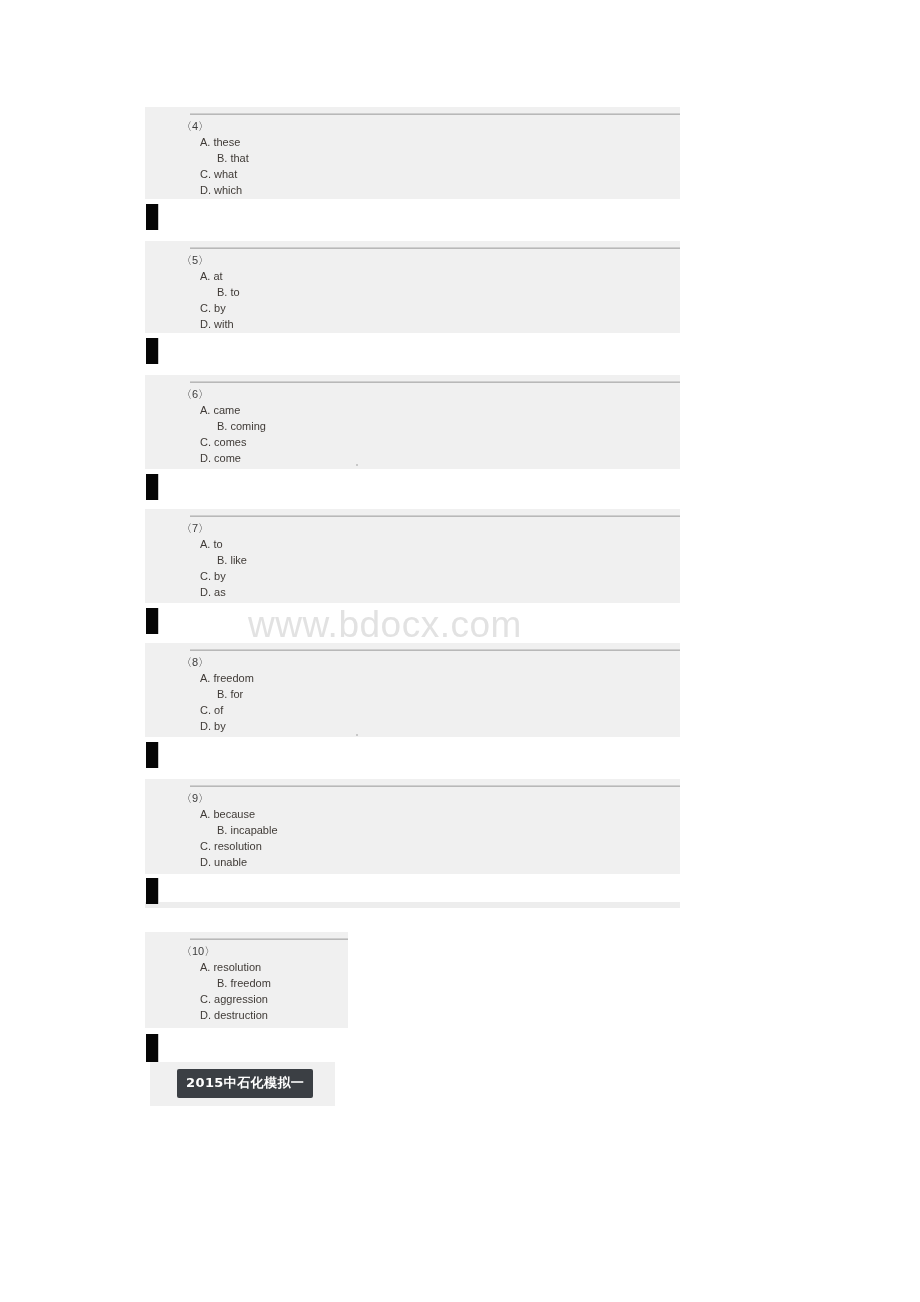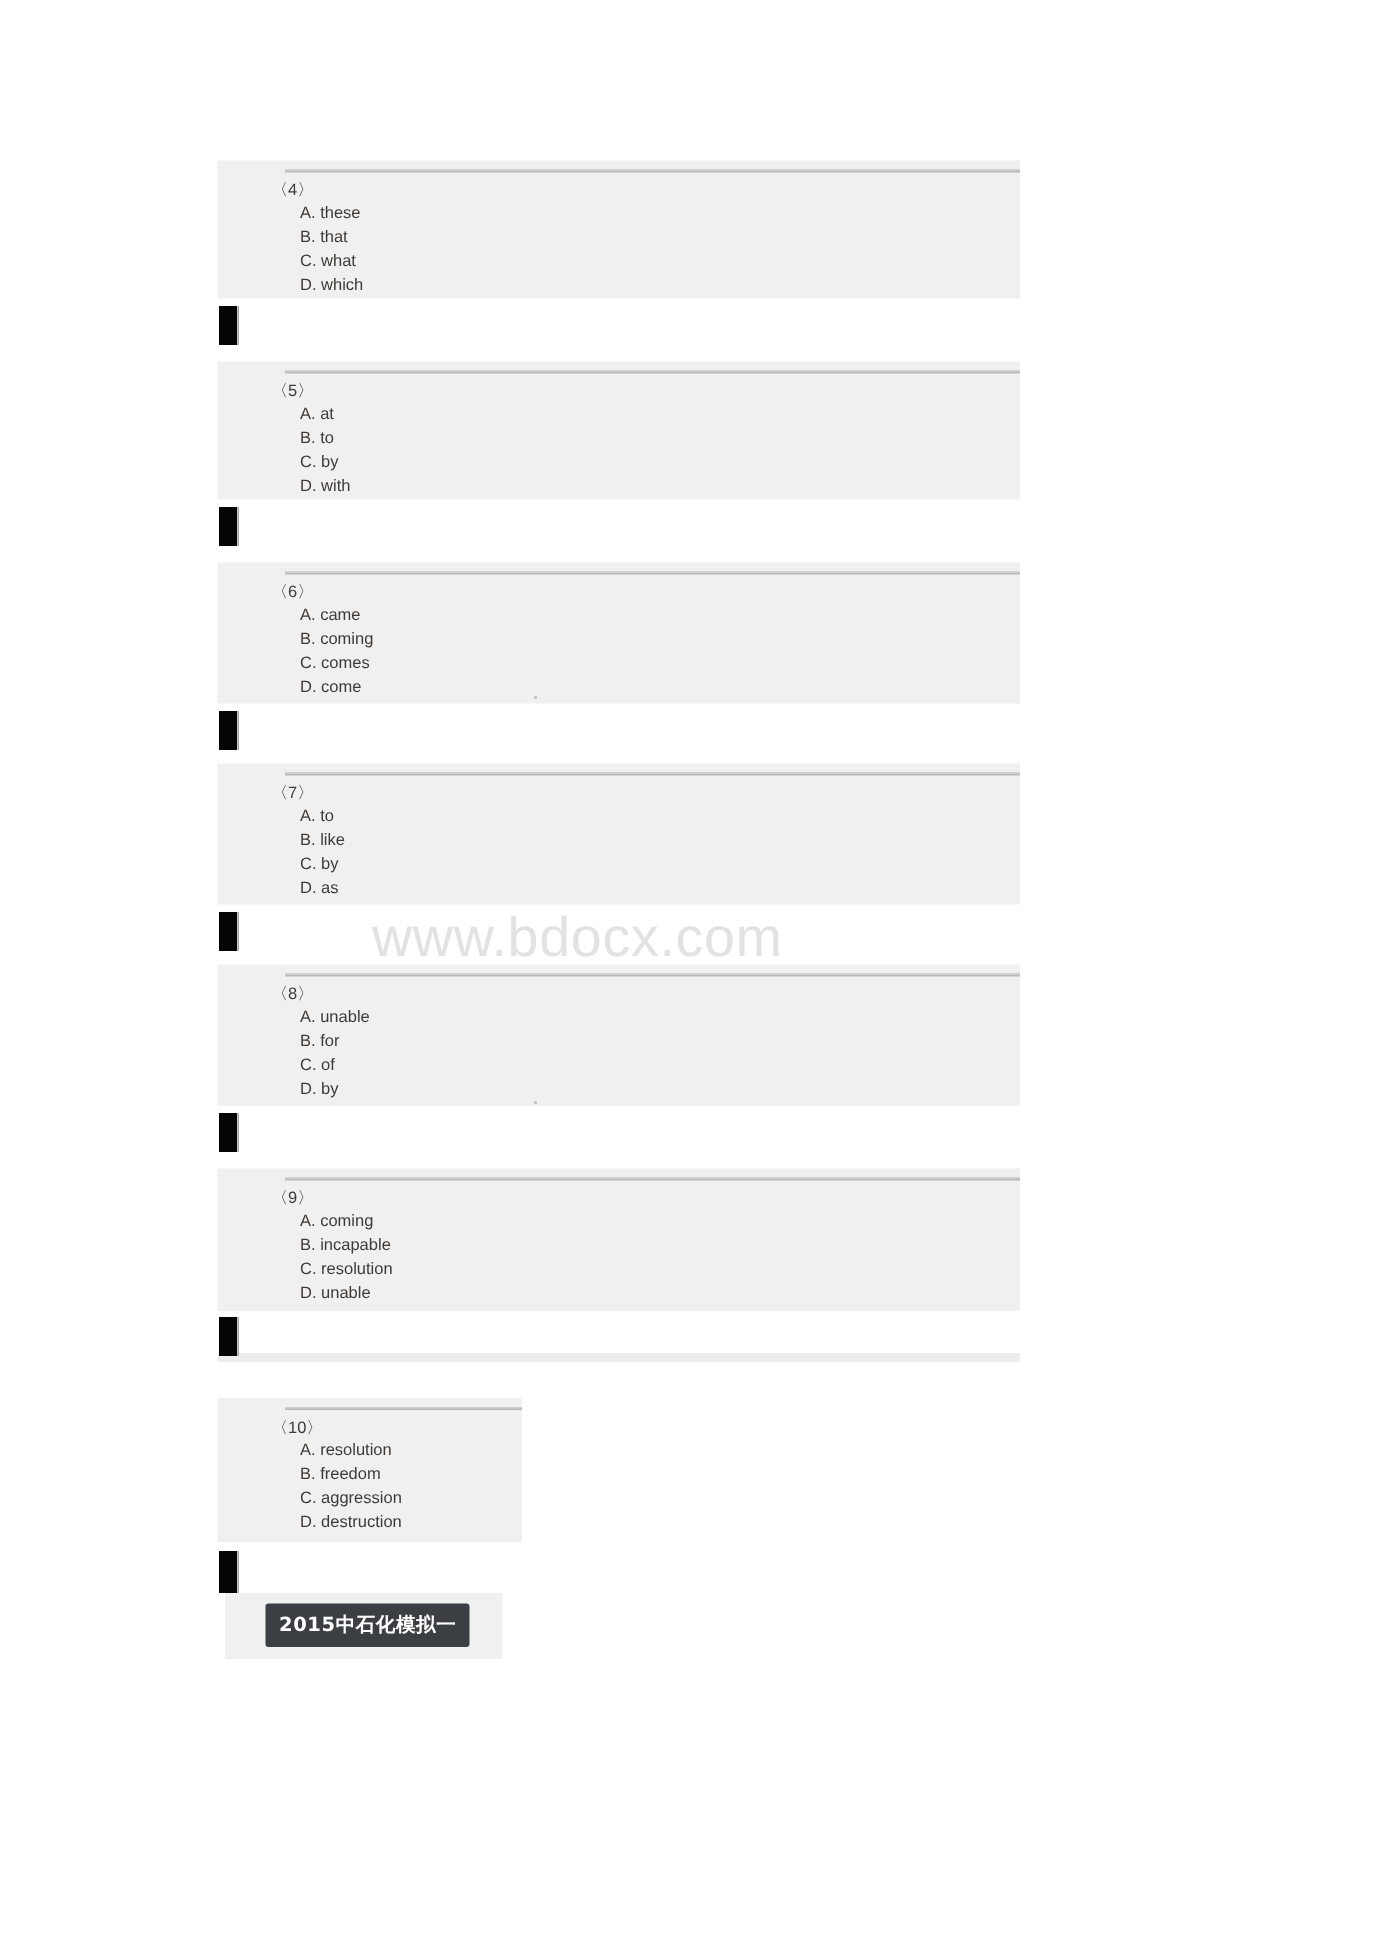--- a/index.html
+++ b/index.html
@@ -66,21 +66,21 @@
     white-space: nowrap;
   }
   .opt {
     position: absolute;
     left: 55px;
     font-size: 11px;
     color: #3f3a36;
     white-space: nowrap;
   }
   .opt.o0 { top: 29px; }
-  .opt.o1 { top: 45px; }
+  .opt.o1 { top: 45px; margin-left: 17px; }
   .opt.o2 { top: 61px; text-align: center; }
   .opt.o3 { top: 77px; }
 
   
   .blackbar {
     position: absolute;
     left: 146px;
     width: 12px;
     height: 26px;
     background: #050505;
@@ -176,32 +176,32 @@
     <div class="opt o2">C. by</div>
     <div class="opt o3">D. as</div>
   </div>
   <div class="blackbar" style="top:608px;"></div>
 
   <div class="watermark">www.bdocx.com</div>
 
   <div class="qblock" style="top:643px; width:535px; height:94px;">
     <div class="rule"></div>
     <div class="qnum">〈8〉</div>
-    <div class="opt o0">A. unable</div>
+    <div class="opt o0">A. freedom</div>
     <div class="opt o1">B. for</div>
     <div class="opt o2">C. of</div>
     <div class="opt o3">D. by</div>
   </div>
   <div class="speck" style="left:356px; top:734px;"></div>
   <div class="blackbar" style="top:742px;"></div>
 
   <div class="qblock" style="top:779px; width:535px; height:95px;">
     <div class="rule"></div>
     <div class="qnum">〈9〉</div>
-    <div class="opt o0">A. coming</div>
+    <div class="opt o0">A. because</div>
     <div class="opt o1">B. incapable</div>
     <div class="opt o2">C. resolution</div>
     <div class="opt o3">D. unable</div>
   </div>
   <div class="blackbar" style="top:878px;"></div>
 
   <div class="graystrip" style="top:902px;"></div>
 
   <div class="qblock" style="top:932px; width:203px; height:96px;">
     <div class="rule"></div>

